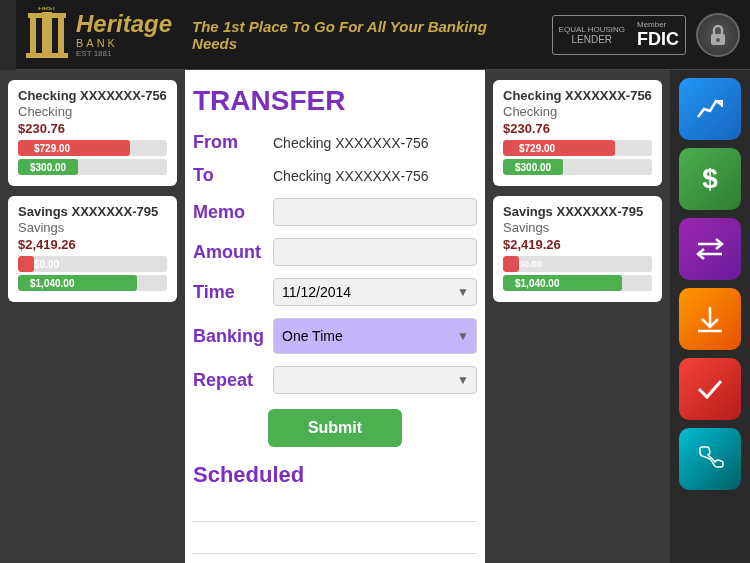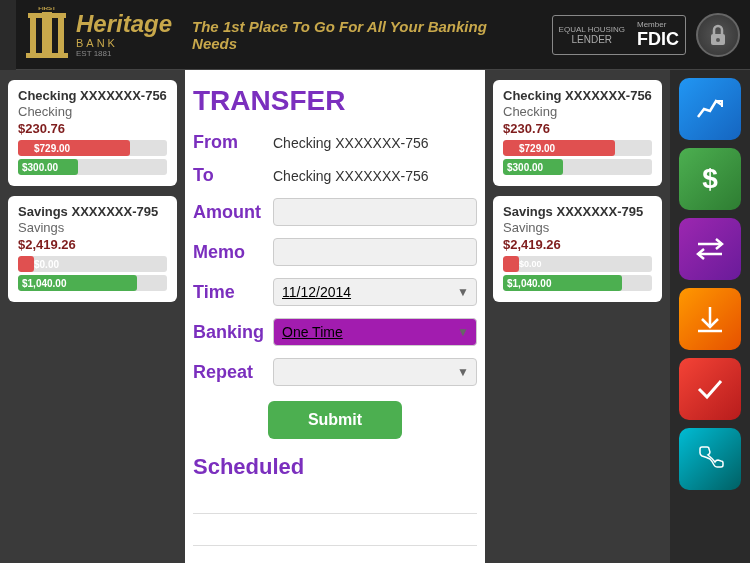--- a/index.html
+++ b/index.html
@@ -117,21 +117,21 @@
       color: white;
       font-size: 10px;
       font-weight: bold;
     }
     .progress-bar-green {
       height: 100%;
       background: #4caf50;
       border-radius: 3px;
       display: flex;
       align-items: center;
-      padding-left: 4px;
+      padding-left: 12px;
       color: white;
       font-size: 10px;
       font-weight: bold;
     }
 
     
     .center-panel {
       flex: 1;
       background: white;
       padding: 15px 20px;
@@ -178,21 +178,20 @@
       width: 100%;
       height: 30px;
       border: 1px solid #ccc;
       border-radius: 4px;
       background: #f0f0f0;
       padding: 0 8px;
       font-size: 14px;
       appearance: none;
       -webkit-appearance: none;
       cursor: pointer;
-      text-decoration: underline;
     }
     .select-arrow {
       position: absolute;
       right: 8px;
       top: 50%;
       transform: translateY(-50%);
       pointer-events: none;
       color: #666;
       font-size: 12px;
     }
@@ -353,43 +352,43 @@
         <div class="form-label">From</div>
         <div class="form-value">Checking XXXXXXX-756</div>
       </div>
 
       <div class="form-row">
         <div class="form-label">To</div>
         <div class="form-value">Checking XXXXXXX-756</div>
       </div>
 
       <div class="form-row">
+        <div class="form-label">Memo</div>
+        <input type="text" class="form-input" style="flex: 1 1 0%; height: 28px; border: 1px solid rgb(204, 204, 204); border-radius: 4px; background: rgb(240, 240, 240); padding: 0px 8px;">
+      </div>
+
+      <div class="form-row">
         <div class="form-label">Amount</div>
-        <input type="text" class="form-input" style="flex: 1 1 0%; height: 28px; border: 1px solid rgb(204, 204, 204); border-radius: 4px; background: rgb(240, 240, 240); padding: 0px 8px;">
-      </div>
-
-      <div class="form-row">
-        <div class="form-label">Memo</div>
         <input type="text" class="form-input" style="flex: 1 1 0%; height: 28px; border: 1px solid rgb(204, 204, 204); border-radius: 4px; background: rgb(240, 240, 240); padding: 0px 8px;">
       </div>
 
       <div class="form-row">
         <div class="form-label">Time</div>
         <div class="select-wrapper" style="flex:1;position:relative;">
           <select style="width:100%;height:28px;border:1px solid #ccc;border-radius:4px;background:#f0f0f0;padding:0 8px;font-size:14px;appearance:none;-webkit-appearance:none;cursor:pointer;">
             <option>11/12/2014</option>
           </select>
           <span class="select-arrow">▼</span>
         </div>
       </div>
 
       <div class="form-row">
         <div class="form-label">Banking</div>
         <div class="select-wrapper" style="flex:1;position:relative;">
-          <select style="width:100%;height:28px;border:1px solid #ccc;border-radius:4px;background:#a21caf;padding:0 8px;font-size:14px;appearance:none;-webkit-appearance:none;cursor:pointer;">
+          <select style="width:100%;height:36px;border:1px solid #ccc;border-radius:4px;background:#c4b5fd;padding:0 8px;font-size:14px;appearance:none;-webkit-appearance:none;cursor:pointer;">
             <option selected="">One Time</option>
             <option>Weekly</option>
             <option>Monthly</option>
           </select>
           <span class="select-arrow">▼</span>
         </div>
       </div>
 
       <div class="form-row">
         <div class="form-label">Repeat</div>

